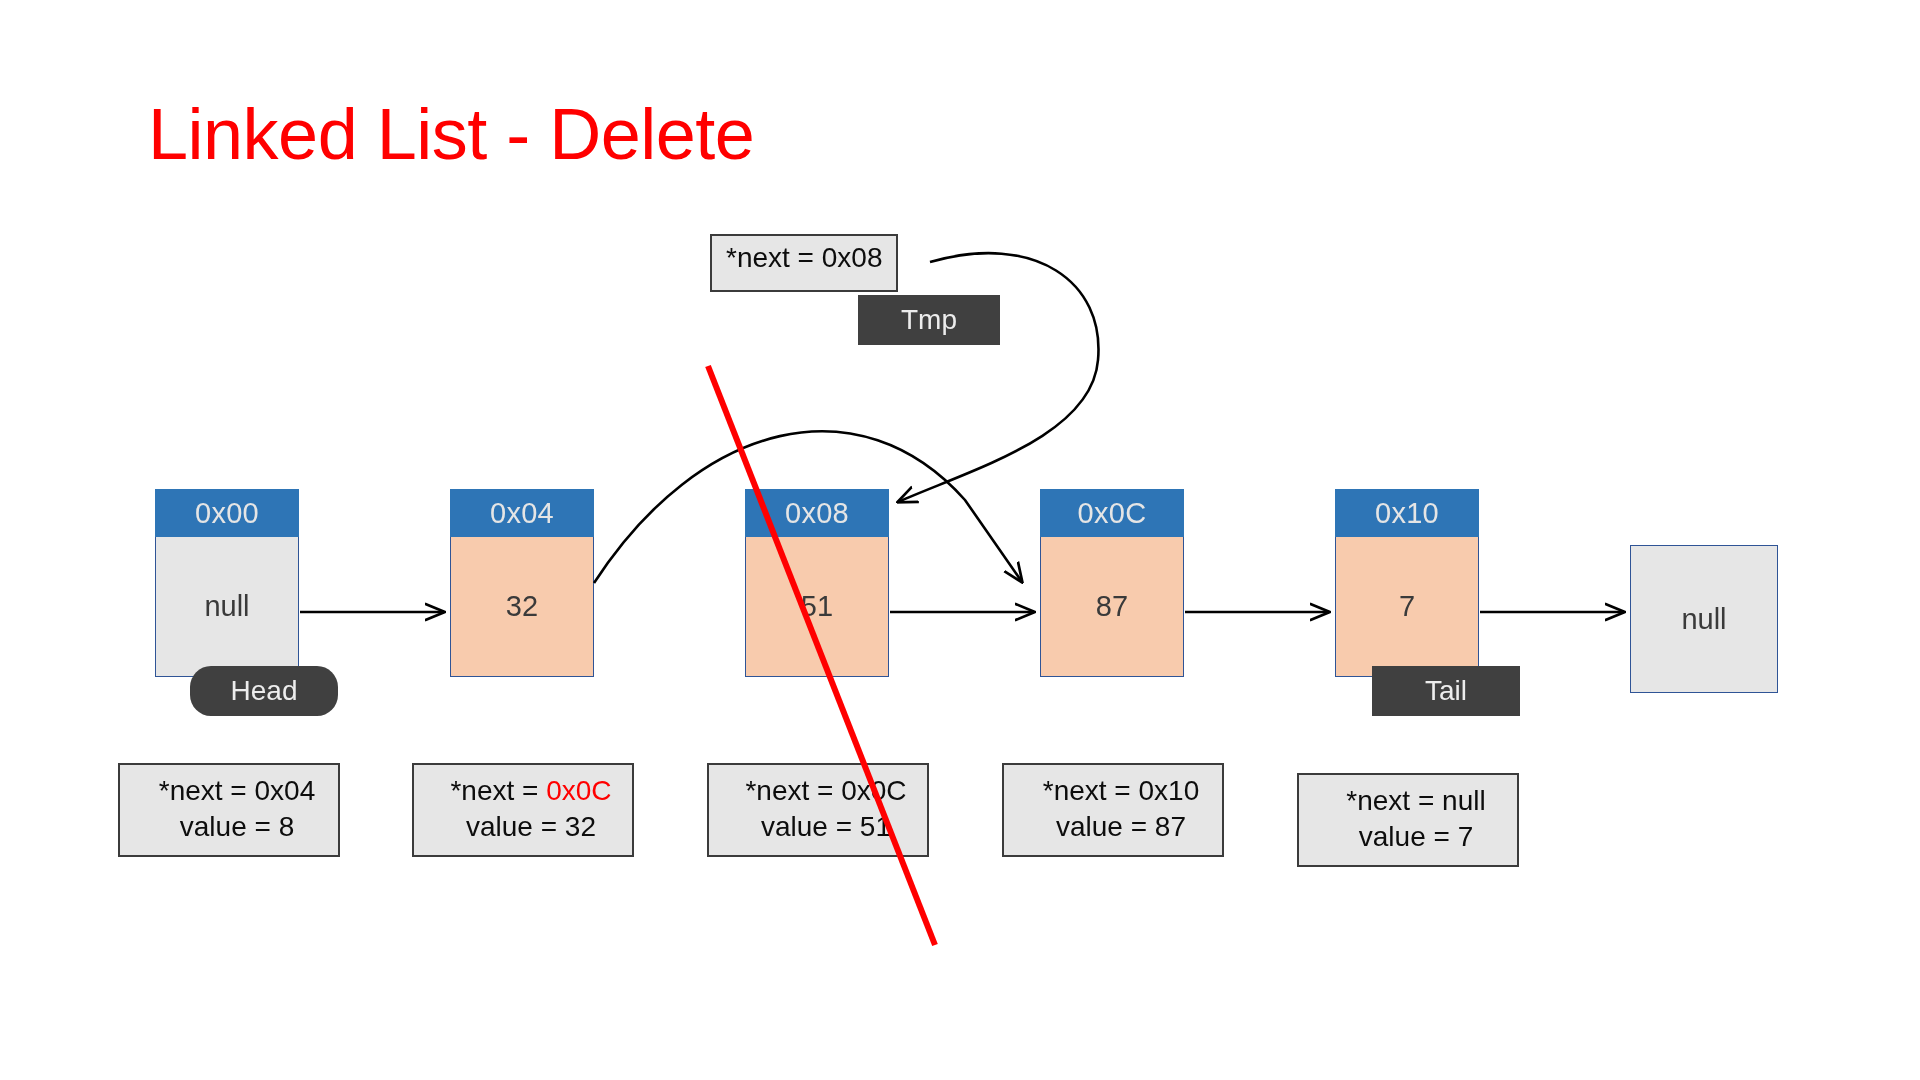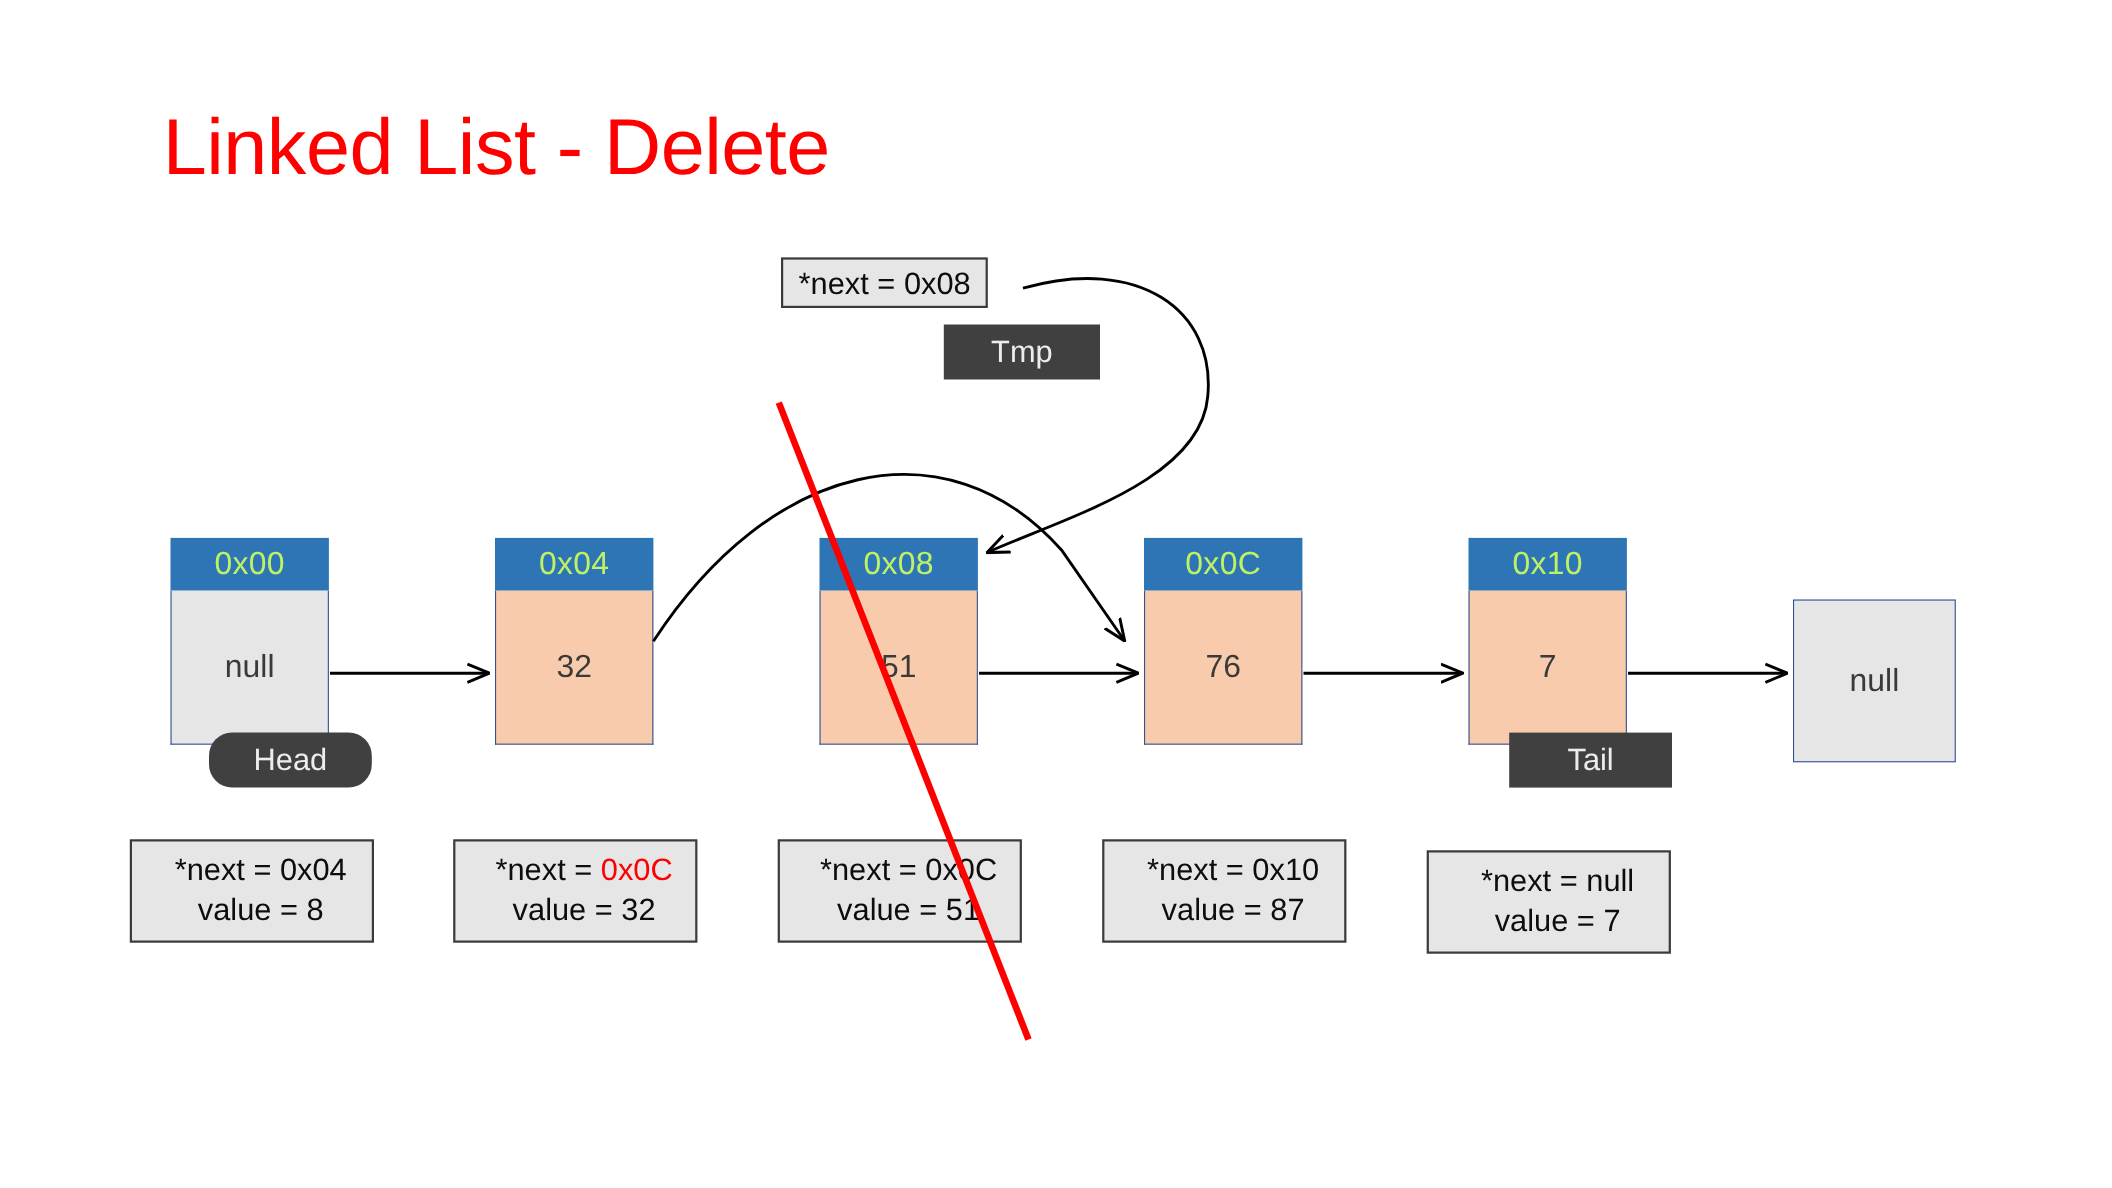--- a/index.html
+++ b/index.html
@@ -42,21 +42,21 @@
   }
 
   
   .node {
     position: absolute;
     width: 144px;
   }
   .node-addr {
     height: 48px;
     background: #2E75B6;
-    color: #bef264;
+    color: #e5e5e5;
     font-size: 29px;
     display: flex;
     align-items: center;
     justify-content: center;
     letter-spacing: 0.3px;
   }
   .node-body {
     height: 140px;
     border: 1.5px solid #2F5496;
     border-top: none;
@@ -108,21 +108,21 @@
     color: #0D0D0D;
     white-space: nowrap;
   }
   .info .ln { display: block; }
   .info .hl { color: #FF0000; }
 
   .tmp-info {
     position: absolute;
     background: #E6E6E6;
     border: 2.5px solid #3B3B3B;
-    padding: 6px 14px 4px 14px;
+    padding: 6px 14px 16px 14px;
     font-size: 28px;
     color: #0D0D0D;
     white-space: nowrap;
     text-align: center;
   }
 </style>
 </head>
 <body>
 
 <div id="stage">
@@ -149,21 +149,21 @@
     <div class="node-body filled">32</div>
   </div>
 
   <div class="node" style="left:745px; top:489px;">
     <div class="node-addr">0x08</div>
     <div class="node-body filled">51</div>
   </div>
 
   <div class="node" style="left:1040px; top:489px;">
     <div class="node-addr">0x0C</div>
-    <div class="node-body filled">76</div>
+    <div class="node-body filled">87</div>
   </div>
 
   <div class="node" style="left:1335px; top:489px;">
     <div class="node-addr">0x10</div>
     <div class="node-body filled">7</div>
   </div>
   <div class="tag" style="left:1372px; top:666px; width:148px;">
     <span>Tail</span>
   </div>
 

